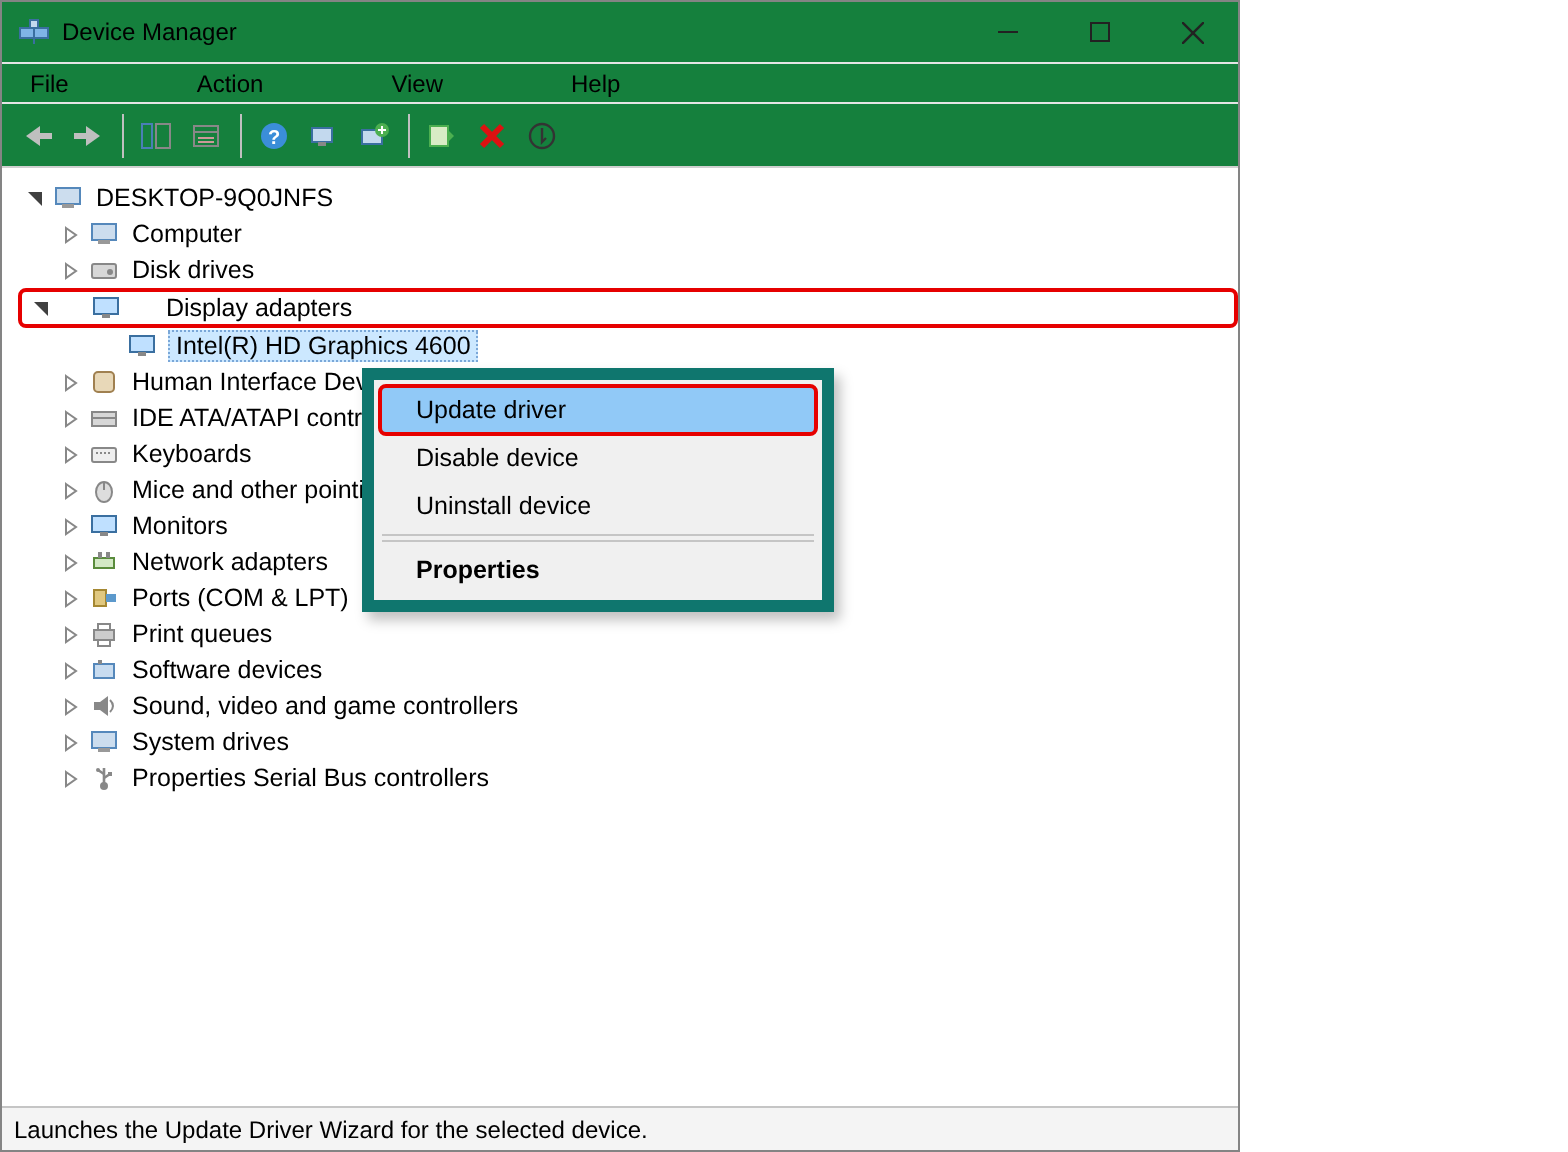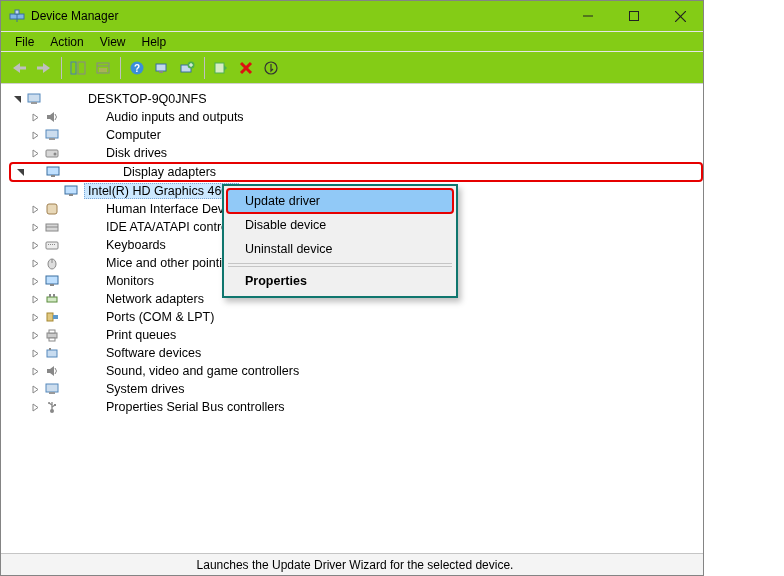--- a/index.html
+++ b/index.html
@@ -1,36 +1,36 @@
 <!DOCTYPE html>
 <html><head>
 <meta charset="utf-8">
 <style>
   * { box-sizing: border-box; font-family: "Segoe UI", Tahoma, sans-serif; }
   body { margin: 0; background: #fff; }
   .window {
-    width: 704px; height: 576px; border: 1px solid #848484; background: #84cc16;
+    width: 620px; height: 576px; border: 1px solid #848484; background: #15803d;
     display: flex; flex-direction: column;
   }
   .titlebar {
     height: 31px; display: flex; align-items: center; padding-left: 8px;
     border-bottom: 1px solid #e5e5e5; position: relative;
   }
   .titlebar .app-icon {
     width: 16px; height: 16px; margin-right: 6px; display: inline-flex;
   }
   .titlebar .title { font-size: 12px; }
   .win-controls { position: absolute; right: 0; top: 0; display: flex; }
   .win-btn {
     width: 46px; height: 30px; display: flex; align-items: center; justify-content: center;
     font-size: 13px; color: #222;
   }
   .menubar {
     height: 20px; display: flex; align-items: center; padding-left: 6px;
-    font-size: 12px; border-bottom: 1px solid #e5e5e5;
+    font-size: 12px; border-bottom: 1px solid #e5e5e5; gap: 48px;
   }
   .menubar .menu-item { padding: 2px 8px; }
   .toolbar {
     height: 32px; display: flex; align-items: center; padding-left: 6px;
     border-bottom: 1px solid #d0d0d0;
   }
   .tool-btn {
     width: 24px; height: 24px; display: inline-flex; align-items: center; justify-content: center;
     margin-right: 1px;
   }
@@ -40,41 +40,41 @@
     position: relative; background: #fff;
   }
   .node { display: flex; align-items: center; height: 18px; white-space: nowrap; }
   .arrow {
     width: 12px; height: 12px; display: inline-flex; align-items: center; justify-content: center;
     margin-right: 1px; color: #666;
   }
   .arrow svg { display: block; }
   .spacer { width: 12px; height: 12px; display:inline-block; }
   .ticon { width: 16px; height: 16px; margin: 0 4px 0 2px; display: inline-flex; align-items: center; justify-content: center; }
-  .label { padding: 0 2px; margin-left: 40px; }
+  .label { padding: 0 2px; }
   .selected { background: #cce8ff; border: 1px dotted #7aa7d8; padding: 0 3px; margin-left:1px; }
   .lvl0 { padding-left: 2px; }
   .lvl1 { padding-left: 20px; }
   .lvl2 { padding-left: 40px; }
   .red-box { border: 2.5px solid #e60000; border-radius: 4px; padding: 0 3px; gap: 16px; }
   .context-menu {
     position: absolute; top: 100px; left: 180px; width: 236px;
-    background: #f0f0f0; border: 2px solid #0f766e;
+    background: #f0f0f0; border: 6px solid #0f766e;
     box-shadow: 3px 4px 6px rgba(0,0,0,0.25);
-    padding: 3px; font-size: 12.5px; margin-left: 41px;
+    padding: 3px; font-size: 12.5px;
   }
   .cm-item { padding: 5px 12px 5px 18px; background: #f0f0f0; }
   .cm-sep { height: 1px; background: #c5c5c5; margin: 2px 1px; }
   .cm-highlight {
     background: #91c9f7 !important;
     outline: 2.5px solid #e60000; outline-offset: -1px; border-radius: 3px;
   }
   .statusbar {
     height: 22px; border-top: 1px solid #c5c5c5; font-size: 12px;
-    padding-left: 6px; display: flex; align-items: center; background: #f4f4f4; justify-content: center;
+    padding-left: 6px; display: flex; align-items: center; background: #f4f4f4;
   }
 </style>
 </head>
 <body>
 
 <div class="window">
 
   <div class="titlebar">
     <span class="app-icon">
       <svg viewBox="0 0 16 16">
@@ -189,34 +189,20 @@
         </span>
       <span class="ticon">
           <svg width="14" height="14">
             <rect x="1" y="2" width="12" height="8" fill="#cde" stroke="#58b"></rect>
             <rect x="4" y="10" width="6" height="2" fill="#999"></rect>
           </svg>
         </span>
       <span class="label">DESKTOP-9Q0JNFS</span>
     </div>
 
-    <div class="node lvl1">
-      <span class="arrow">
-          <svg width="9" height="9">
-            <path d="M2 1 L7 4.5 L2 8 Z" fill="none" stroke="#888"></path>
-          </svg>
-        </span>
-      <span class="ticon">
-          <svg width="14" height="14">
-            <path d="M2 5 L5 5 L9 2 L9 12 L5 9 L2 9 Z" fill="#888"></path>
-            <path d="M10 4 Q13 7 10 10" fill="none" stroke="#888"></path>
-          </svg>
-        </span>
-      <span class="label">Audio inputs and outputs</span>
-    </div>
 
     <div class="node lvl1">
       <span class="arrow">
           <svg width="9" height="9">
             <path d="M2 1 L7 4.5 L2 8 Z" fill="none" stroke="#888"></path>
           </svg>
         </span>
       <span class="ticon">
           <svg width="14" height="14">
             <rect x="1" y="2" width="12" height="8" fill="#cde" stroke="#58b"></rect>

